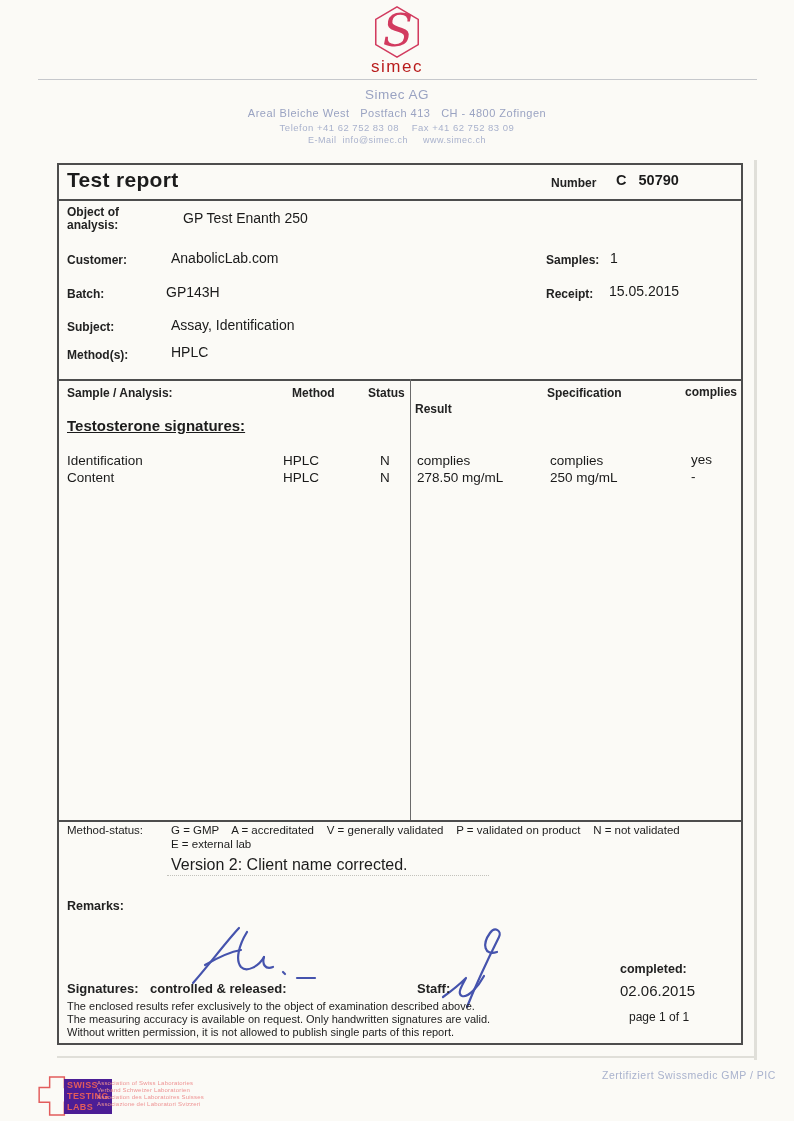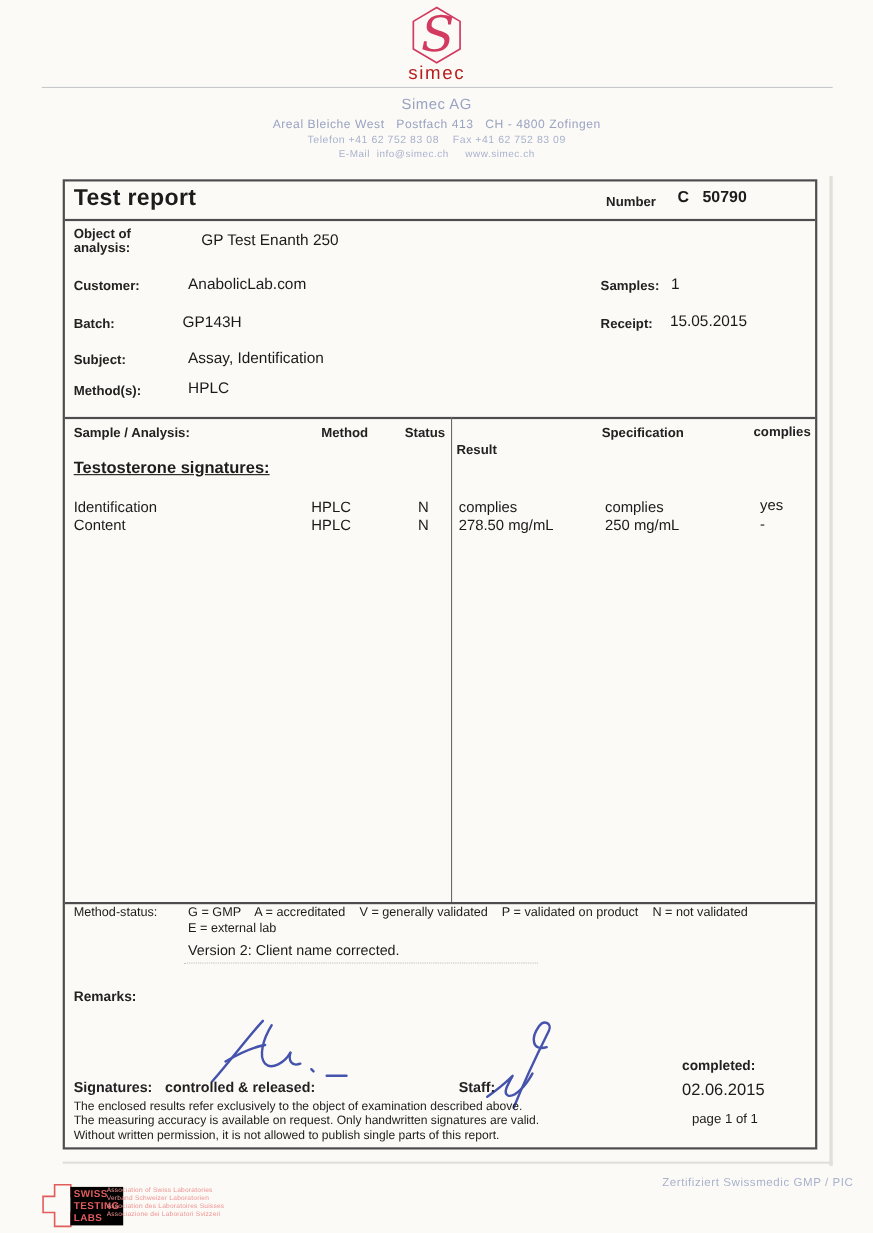--- a/index.html
+++ b/index.html
@@ -102,21 +102,21 @@
       <div class="abs td" style="left:358px;top:305px;">278.50 mg/mL</div>
       <div class="abs td" style="left:491px;top:305px;">250 mg/mL</div>
       <div class="abs td" style="left:632px;top:304px;">-</div>
     </div>
 
     <div class="abs small" style="left:8px;top:659px;">Method-status:</div>
     <div class="abs small ws-pre" style="left:112px;top:659px;">G = GMP    A = accreditated    V = generally validated    P = validated on product    N = not validated</div>
     <div class="abs small" style="left:112px;top:673px;">E = external lab</div>
 
     <div class="abs lbl" style="left:8px;top:690px;font-size:12.5px;margin-top:44px;">Remarks:</div>
-    <div class="abs" style="left:112px;top:691px;font-size:13px;">Version 2: Client name corrected.</div>
+    <div class="abs" style="left:112px;top:691px;font-size:16px;">Version 2: Client name corrected.</div>
     <div class="abs" style="left:108px;top:710px;width:322px;border-top:1px dotted #c3c2bc;"></div>
 
     <div class="abs" style="left:130px;top:760px;">
       <svg width="160" height="64" viewBox="0 0 160 64">
         <path class="sig-stroke" d="M4 58 C20 40 36 18 50 3"></path>
         <path class="sig-stroke" d="M16 40 C28 33 40 27 52 25"></path>
         <path class="sig-stroke" d="M58 7 C50 20 46 35 52 42 C58 48 70 41 75 32"></path>
         <path class="sig-stroke" d="M75 32 C73 39 76 45 84 42"></path>
         <path class="sig-stroke" d="M94 47 C95 48 95.5 48.5 96 49"></path>
         <path class="sig-stroke" d="M108 53 L126 53"></path>
@@ -143,21 +143,21 @@
   </div>
 
   <div class="abs scan-edge" style="left:754px;top:160px;width:3px;height:900px;"></div>
   <div class="abs scan-edge" style="left:57px;top:1056px;width:700px;height:2px;"></div>
 
   <div class="abs" style="left:38px;top:1075px;">
     <svg width="38" height="42" viewBox="0 0 36 40">
       <path d="M11 2 H25 V12 H35 V26 H25 V38 H11 V26 H1 V12 H11 Z" fill="none" stroke="#e25c5c" stroke-width="1.4"></path>
     </svg>
   </div>
-  <div class="abs stl-red" style="left:64px;top:1079px;font-size:9px;font-weight:bold;line-height:11px;letter-spacing:0.4px;background:#000000;padding:1px 3px;">
+  <div class="abs stl-red" style="left:64px;top:1079px;font-size:9px;font-weight:bold;line-height:11px;letter-spacing:0.4px;background:#4c1d95;padding:1px 3px;">
     <div>SWISS</div>
     <div>TESTING</div>
     <div>LABS</div>
   </div>
   <div class="abs assoc" style="left:97px;top:1080px;">
     <div>Association of Swiss Laboratories</div>
     <div>Verband Schweizer Laboratorien</div>
     <div>Association des Laboratoires Suisses</div>
     <div>Associazione dei Laboratori Svizzeri</div>
   </div>

